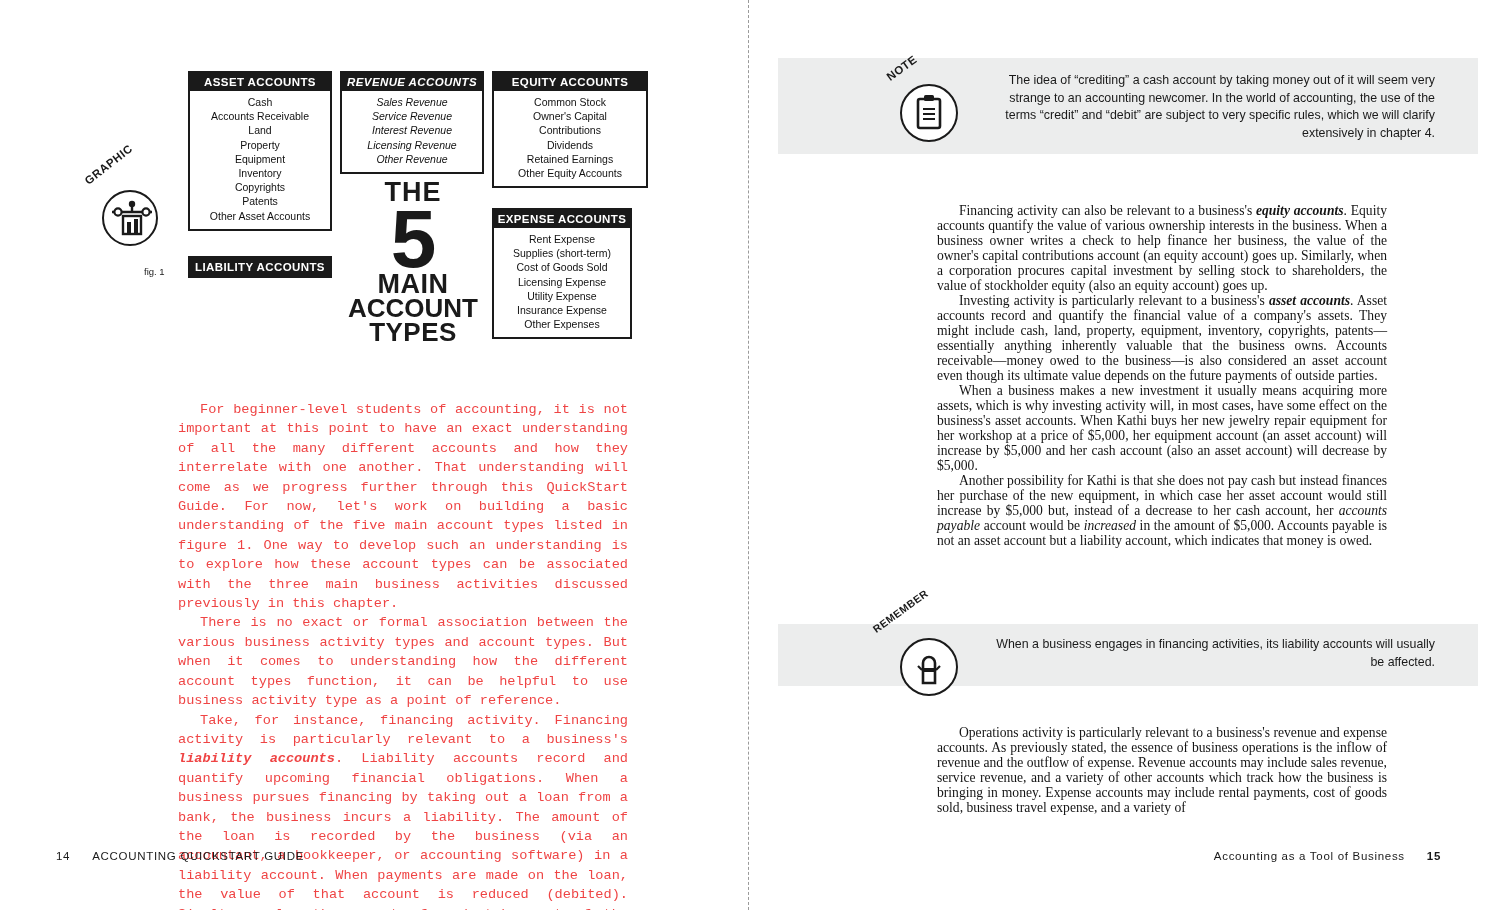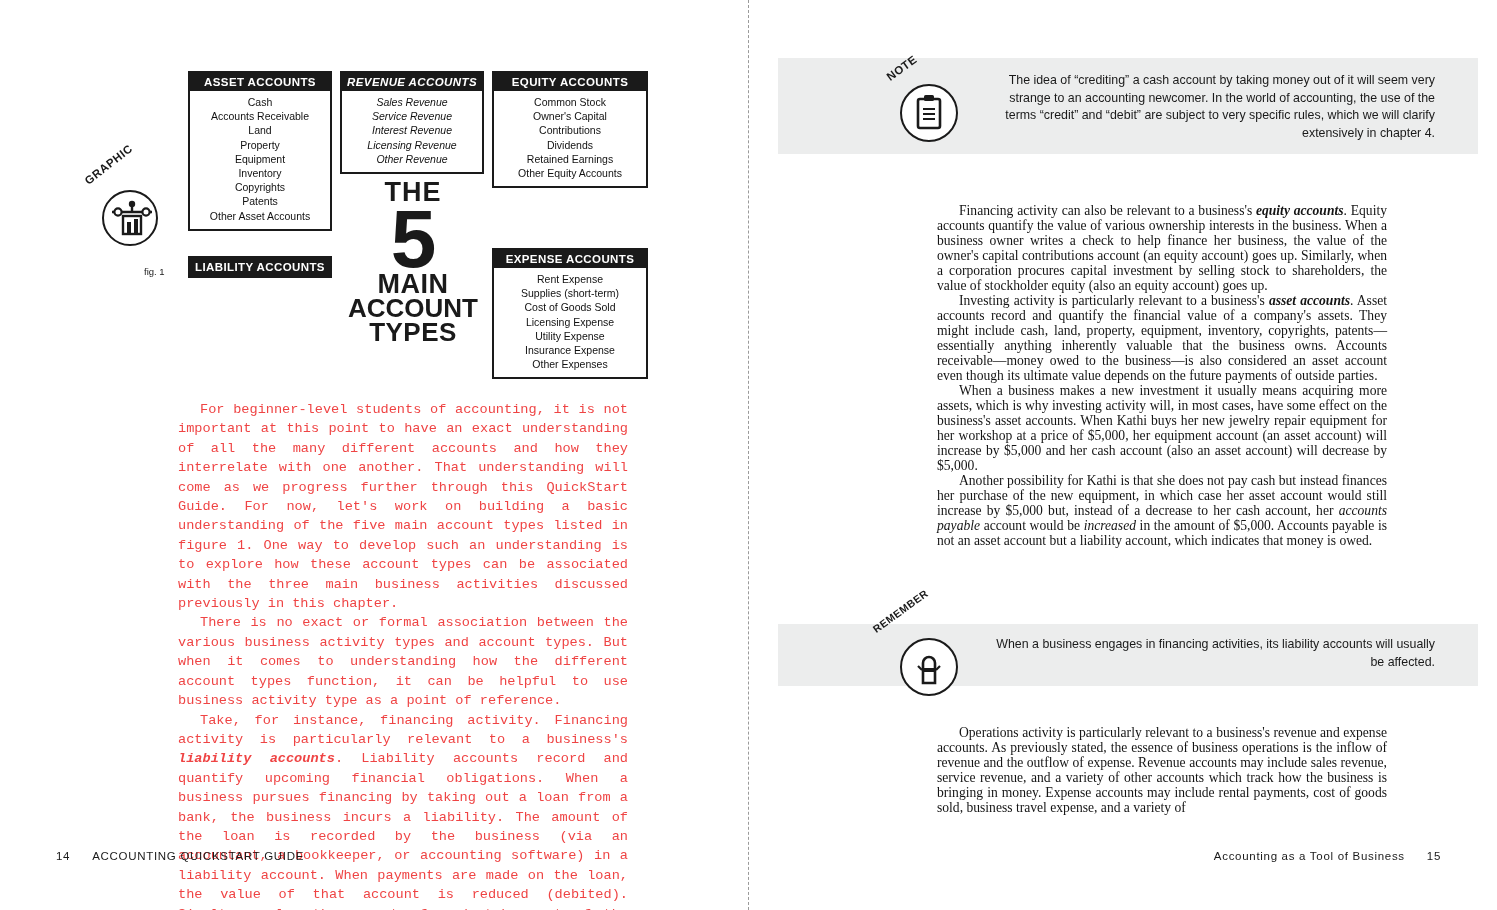--- a/index.html
+++ b/index.html
@@ -85,21 +85,21 @@
     font-size: 10.5px;
     line-height: 14.2px;
     text-align: center;
     padding: 4px 4px 6px;
     color: #111;
   }
   .box-asset   { left: 0px;   top: 11px;  width: 144px; }
   .box-liab    { left: 0px;   top: 196px; width: 144px; }
   .box-revenue { left: 152px; top: 11px;  width: 144px; font-style: italic; }
   .box-equity  { left: 304px; top: 11px;  width: 156px; }
-  .box-expense { left: 304px; top: 148px; width: 156px; margin-top: 40px; }
+  .box-expense { left: 304px; top: 148px; width: 140px; }
 
   .big-five {
     position: absolute;
     left: 152px; top: 120px;
     width: 146px;
     text-align: center;
     font-family: "Liberation Sans", sans-serif;
     font-weight: bold;
     color: #1a1a1a;
     line-height: .92;
@@ -184,21 +184,21 @@
     position: absolute;
     bottom: 48px;
     font-family: "Liberation Sans", sans-serif;
     font-size: 11.5px;
     letter-spacing: .7px;
     color: #1a1a1a;
   }
   .footer-left { left: 56px; }
   .footer-left .fnum { margin-right: 22px; }
   .footer-right { right: 56px; }
-  .footer-right .fnum { margin-left: 22px; }
+  .footer-right .fnum { margin-left: 22px; font-weight: bold; }
 </style>
 </head>
 <body>
 
 <div class="spread">
 
   <div class="page page-left">
 
     <div class="figure-area">
 

